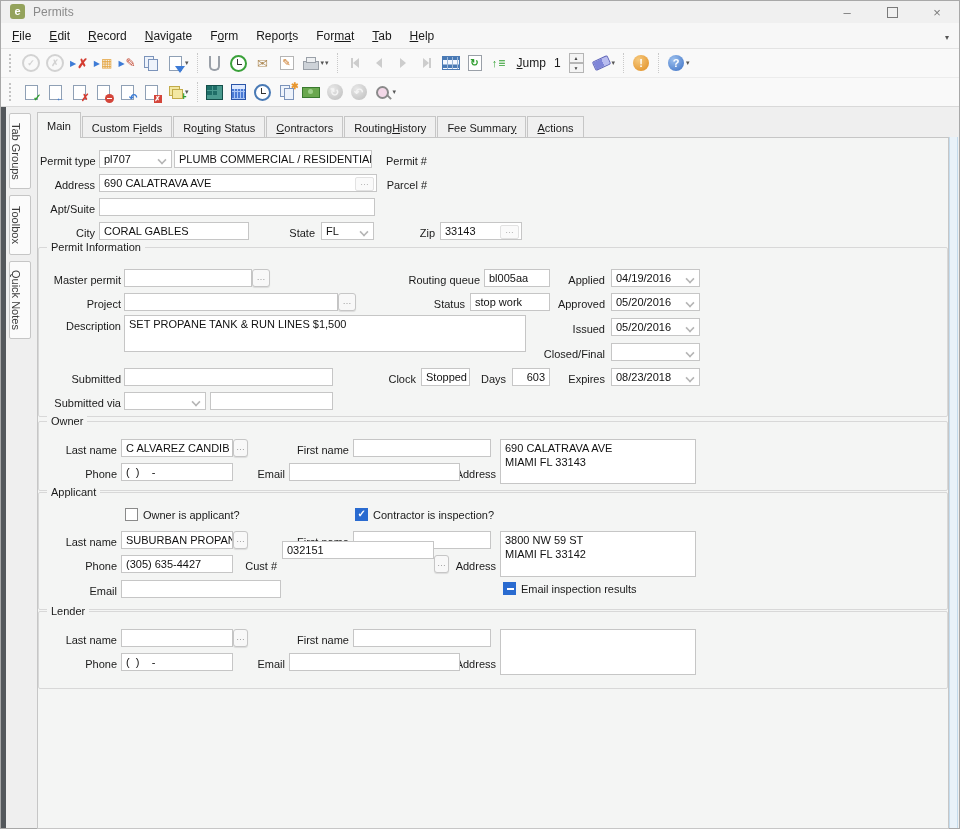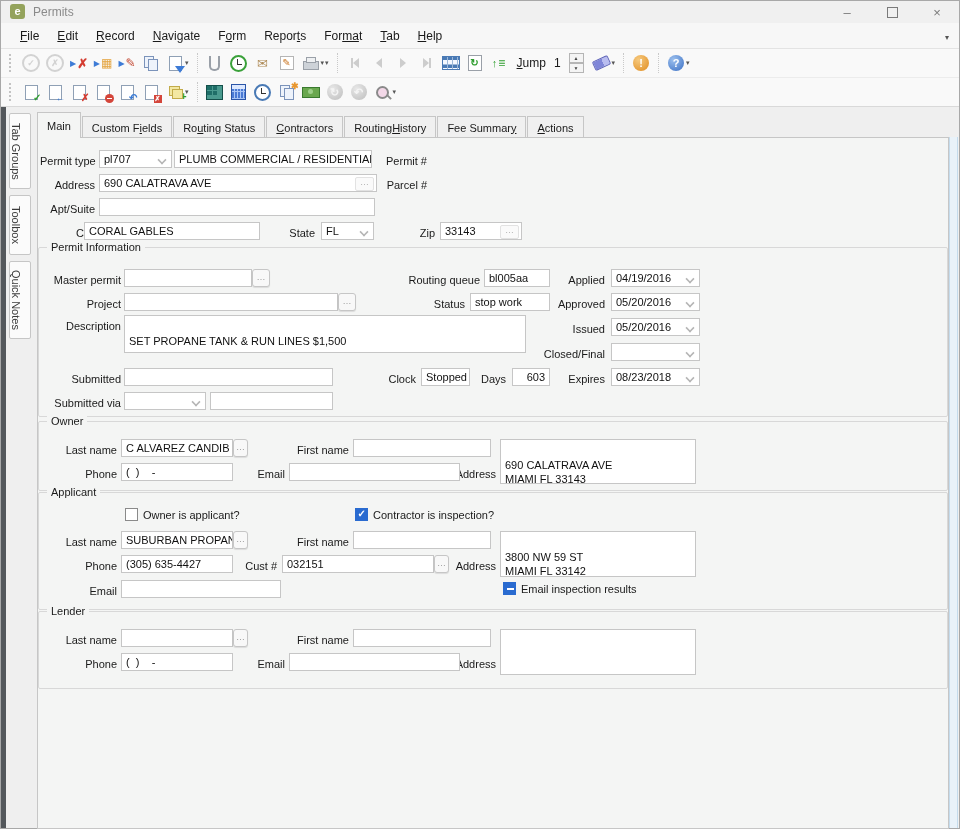--- a/index.html
+++ b/index.html
@@ -7,21 +7,21 @@
   #window{position:relative;width:958px;height:827px;border:1px solid #a8a8a8;background:#f0f0f0;box-sizing:content-box;}
 
   
   #titlebar{position:absolute;left:0;top:0;width:958px;height:22px;background:#f0f0f0;}
   #appicon{position:absolute;left:9px;top:3px;width:15px;height:15px;background:#94a35c;border-radius:3px;color:#fff;font-size:11px;font-weight:bold;text-align:center;line-height:15px;}
   #apptitle{position:absolute;left:32px;top:4px;font-size:12px;color:#8a8a8a;}
   .winbtn{position:absolute;top:0;width:44px;height:22px;display:flex;align-items:center;justify-content:center;color:#7a7a7a;font-size:13px;}
   #btn-max i{display:block;width:9px;height:9px;border:1px solid #7a7a7a;}
 
   
-  #menubar{position:absolute;left:0;top:22px;width:958px;height:26px;background:#f7f7f7;border-bottom:1px solid #e3e3e3;display:flex;align-items:center;padding-left:10px;box-sizing:border-box;}
+  #menubar{position:absolute;left:0;top:22px;width:958px;height:26px;background:#f7f7f7;border-bottom:1px solid #e3e3e3;display:flex;align-items:center;padding-left:2px;box-sizing:border-box;}
   .menu-item{font-size:12px;color:#1a1a1a;padding:4px 9px;cursor:default;}
   .mn-key{text-decoration:underline;}
   #menu-overflow{position:absolute;right:10px;top:10px;font-size:8px;color:#555;}
 
   
   .toolbar{position:absolute;left:0;width:958px;height:29px;background:#f9f9f9;display:flex;align-items:center;padding-left:6px;box-sizing:border-box;}
   #toolbar1{top:48px;border-bottom:1px solid #ececec;}
   #toolbar2{top:77px;border-bottom:1px solid #d9d9d9;}
   .grip{width:3px;height:18px;border-left:2px dotted #c3c3c3;margin:0 5px 0 2px;}
   .tsep{width:0;height:20px;border-left:1px dotted #c9c9c9;margin:0 5px;}
@@ -94,21 +94,21 @@
   .tab{height:21px;background:#f0f0f0;border:1px solid #c6c6c6;border-bottom:none;font-size:11px;color:#1a1a1a;display:flex;align-items:center;padding:0 9px;margin-right:1px;}
   .tab.active{height:25px;background:#f4f5f4;position:relative;z-index:3;}
 
   
   #tabpage{position:absolute;left:36px;top:30px;width:910px;height:690px;background:#f4f5f4;border:1px solid #c6c6c6;z-index:2;}
   #rightstrip{position:absolute;left:948px;top:30px;width:7px;height:691px;background:#e9f2f9;border-left:1px solid #c4dbec;border-right:1px solid #c4dbec;}
 
   .lbl{position:absolute;height:18px;line-height:18px;font-size:11px;color:#1a1a1a;text-align:right;white-space:nowrap;}
   .fld{position:absolute;height:18px;background:#fff;border:1px solid #c6c6c6;box-sizing:border-box;font-size:11px;color:#111;line-height:16px;padding:0 4px;white-space:pre;overflow:hidden;}
   .fld.num{text-align:right;}
-  .area{position:absolute;background:#fff;border:1px solid #c6c6c6;box-sizing:border-box;font-size:11px;color:#111;padding:18px 4px;white-space:pre-line;line-height:14px;overflow:hidden;}
+  .area{position:absolute;background:#fff;border:1px solid #c6c6c6;box-sizing:border-box;font-size:11px;color:#111;padding:1px 4px;white-space:pre-line;line-height:14px;overflow:hidden;}
   .chev{position:absolute;right:5px;top:5px;width:6px;height:6px;border-right:2px solid #b5b5b5;border-bottom:2px solid #b5b5b5;transform:rotate(45deg) scale(.8);}
   .dots-in{position:absolute;right:2px;top:2px;width:17px;height:12px;background:#fafafa;border:1px solid #e2e2e2;border-radius:2px;color:#b0b0b0;font-size:9px;line-height:9px;text-align:center;}
   .dots-in::after{content:"…";}
   .dots-btn{position:absolute;height:18px;background:#f8f8f8;border:1px solid #c6c6c6;border-radius:3px;box-shadow:0 1px 1px rgba(0,0,0,.10);color:#9a9a9a;font-size:9px;line-height:15px;text-align:center;box-sizing:border-box;}
   .dots-btn::after{content:"…";}
   .grp{position:absolute;border:1px solid #d8d8d8;border-radius:2px;}
   .legend{position:absolute;top:-8px;left:8px;background:#f4f5f4;padding:0 4px;font-size:11px;color:#1a1a1a;height:14px;line-height:14px;}
   .cb{position:absolute;width:13px;height:13px;background:#fff;border:1px solid #8a8a8a;box-sizing:border-box;}
   .cb.checked{background:#2a6bd0;border-color:#2a6bd0;}
   .cb.checked::after{content:"✓";position:absolute;left:1.5px;top:-1px;color:#fff;font-size:10px;font-weight:bold;}
@@ -362,21 +362,21 @@
       <span class="lbl" style="left:345px;top:14px;width:44px;">Permit #</span>
 
       <span class="lbl" style="left:2px;top:38px;width:55px;">Address</span>
       <span class="fld" style="left:61px;top:36px;width:278px;"><span>690 CALATRAVA AVE</span><span class="dots-in"></span></span>
       <span class="lbl" style="left:345px;top:38px;width:44px;">Parcel #</span>
 
       <span class="lbl" style="left:2px;top:62px;width:55px;">Apt/Suite</span>
       <span class="fld" style="left:61px;top:60px;width:276px;"></span>
 
       <span class="lbl" style="left:2px;top:86px;width:55px;">City</span>
-      <span class="fld" style="left:46px;top:84px;width:176px;">CORAL GABLES</span>
+      <span class="fld" style="left:61px;top:84px;width:150px;">CORAL GABLES</span>
       <span class="lbl" style="left:247px;top:86px;width:30px;">State</span>
       <span class="fld" style="left:283px;top:84px;width:53px;"><span>FL</span><span class="chev"></span></span>
       <span class="lbl" style="left:373px;top:86px;width:24px;">Zip</span>
       <span class="fld" style="left:402px;top:84px;width:82px;"><span>33143</span><span class="dots-in"></span></span>
 
       <div class="grp" style="left:0;top:109px;width:908px;height:168px;">
         <span class="legend">Permit Information</span>
 
         <span class="lbl" style="left:6px;top:23px;width:76px;">Master permit</span>
         <span class="fld" style="left:85px;top:21px;width:128px;"></span>
@@ -444,21 +444,21 @@
         <span class="dots-btn" style="left:194px;top:38px;width:15px;"></span>
         <span class="lbl" style="left:240px;top:40px;width:70px;">First name</span>
         <span class="fld" style="left:314px;top:38px;width:138px;"></span>
         <div class="area" style="left:461px;top:38px;width:196px;height:46px;">3800 NW   59 ST
 MIAMI  FL 33142</div>
         <span class="lbl" style="left:413px;top:64px;width:44px;">Address</span>
 
         <span class="lbl" style="left:6px;top:64px;width:72px;">Phone</span>
         <span class="fld" style="left:82px;top:62px;width:112px;">(305) 635-4427</span>
         <span class="lbl" style="left:200px;top:64px;width:38px;">Cust #</span>
-        <span class="fld" style="left:243px;top:62px;width:152px;">032151</span>
+        <span class="fld" style="left:243px;top:48px;width:152px;">032151</span>
         <span class="dots-btn" style="left:395px;top:62px;width:15px;"></span>
 
         <span class="lbl" style="left:6px;top:89px;width:72px;">Email</span>
         <span class="fld" style="left:82px;top:87px;width:160px;"></span>
         <span class="cb mixed" style="left:464px;top:89px;"></span>
         <span class="cblabel" style="left:482px;top:89px;">Email inspection results</span>
       </div>
 
       <div class="grp" style="left:0;top:473px;width:908px;height:76px;">
         <span class="legend">Lender</span>

